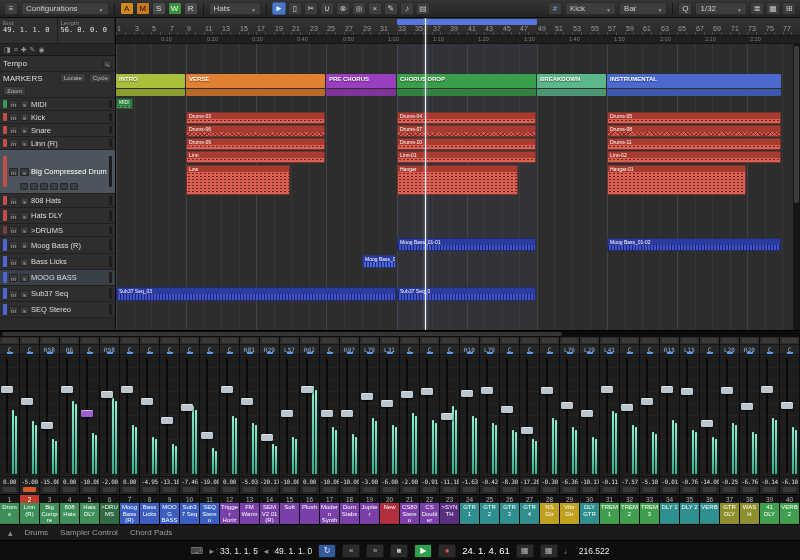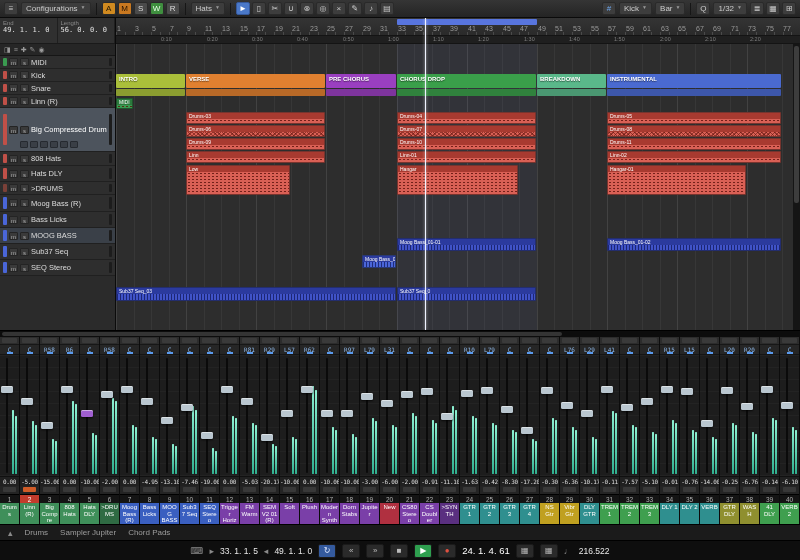--- a/index.html
+++ b/index.html
@@ -1,21 +1,21 @@
 <!DOCTYPE html>
 <html><head>
 <meta charset="utf-8">
 <style>
 *{margin:0;padding:0;box-sizing:border-box;font-family:"Liberation Sans","DejaVu Sans",sans-serif;}
 html,body{background:#000;width:800px;height:560px;overflow:hidden;}
 #app{position:relative;width:800px;height:560px;background:#1a1a1a;overflow:hidden;color:#ccc;}
 
 
 #toolbar{position:absolute;left:0;top:0;width:800px;height:18px;background:linear-gradient(#353535,#242424);border-bottom:1px solid #0a0a0a;display:flex;align-items:center;gap:3px;padding:0 4px;font-size:8px;color:#bbb;z-index:20;}
-.tbtn{background:#3d3d3d;border:1px solid #2a2a2a;border-radius:2px;padding:1px 4px;line-height:1.2;font-size:8px;color:#ccc;display:flex;align-items:flex-start;gap:3px;white-space:nowrap;}
+.tbtn{background:#3d3d3d;border:1px solid #2a2a2a;border-radius:2px;padding:1px 4px;line-height:1.2;font-size:8px;color:#ccc;display:flex;align-items:flex-end;gap:21px;white-space:nowrap;}
 .caret{font-size:5px;color:#999;}
 .tsq{width:14px;height:13px;display:flex;align-items:center;justify-content:center;border-radius:2px;background:#3d3d3d;border:1px solid #2a2a2a;font-size:8px;color:#ccc;flex:none;}
 .tsq.active{background:#4a78c8;color:#fff;border-color:#35589a;}
 .tsep{width:1px;height:12px;background:#161616;margin:0 2px;flex:none;}
 .spacer{flex:1;}
 
 
 #main{position:absolute;left:0;top:18px;width:800px;height:312px;background:#242424;}
 #inspector{position:absolute;left:0;top:0;width:116px;height:312px;background:#2b2b2b;border-right:1px solid #0b0b0b;overflow:hidden;}
 #insp-info{display:flex;height:26px;background:#303030;border-bottom:1px solid #1a1a1a;}
@@ -174,20 +174,30 @@
           <div class="ii-v">56. 0. 0. 0</div>
         </div>
       </div>
       <div id="insp-icons">
           <div class="insp-ic">◨</div>
           <div class="insp-ic">≡</div>
           <div class="insp-ic">✚</div>
           <div class="insp-ic">✎</div>
           <div class="insp-ic">◉</div>
         </div>
+      <div id="tempo-row" class="srow">
+        <span class="rname">Tempo</span>
+        <span class="tbtn2">∿</span>
+      </div>
+      <div id="markers-row" class="srow">
+        <span class="rname" style="width:100%;">MARKERS</span>
+        <span class="mk-btn">Locate</span>
+        <span class="mk-btn">Cycle</span>
+        <span class="mk-btn">Zoom</span>
+      </div>
       <div id="track-list">
           <div class="trow" style="height: 13px;">
             <div class="tdot" style="background: rgb(58, 154, 80);"></div>
             <div class="tbtn2">m</div>
             <div class="tbtn2">s</div>
             <div class="tname">MIDI</div>
             <div class="tmeter"></div>
           </div>
           <div class="trow" style="height: 13px;">
             <div class="tdot" style="background: rgb(192, 80, 72);"></div>
@@ -1136,21 +1146,21 @@
           <div class="slot"></div>
           <div class="num">40</div>
           <div class="cname" style="background: rgb(63, 159, 79);">VERB 2</div>
         </div>
       </div>
   </div>
 
   <div id="lowertabs">
     <span class="tp-ico">▴</span>
     <span class="ltab">Drums</span>
-    <span class="ltab">Sampler Jupiter</span>
+    <span class="ltab">Sampler Control</span>
     <span class="ltab">Chord Pads</span>
   </div>
 
   <div id="transport">
     <span class="tp-ico">⌨</span>
     <span class="tp-ico">▸</span>
     <span class="tp-val">33. 1. 1. 5</span>
     <span class="tp-ico">◂</span>
     <span class="tp-val">49. 1. 1. 0</span>
     <span class="tp-btn cyc">↻</span>

